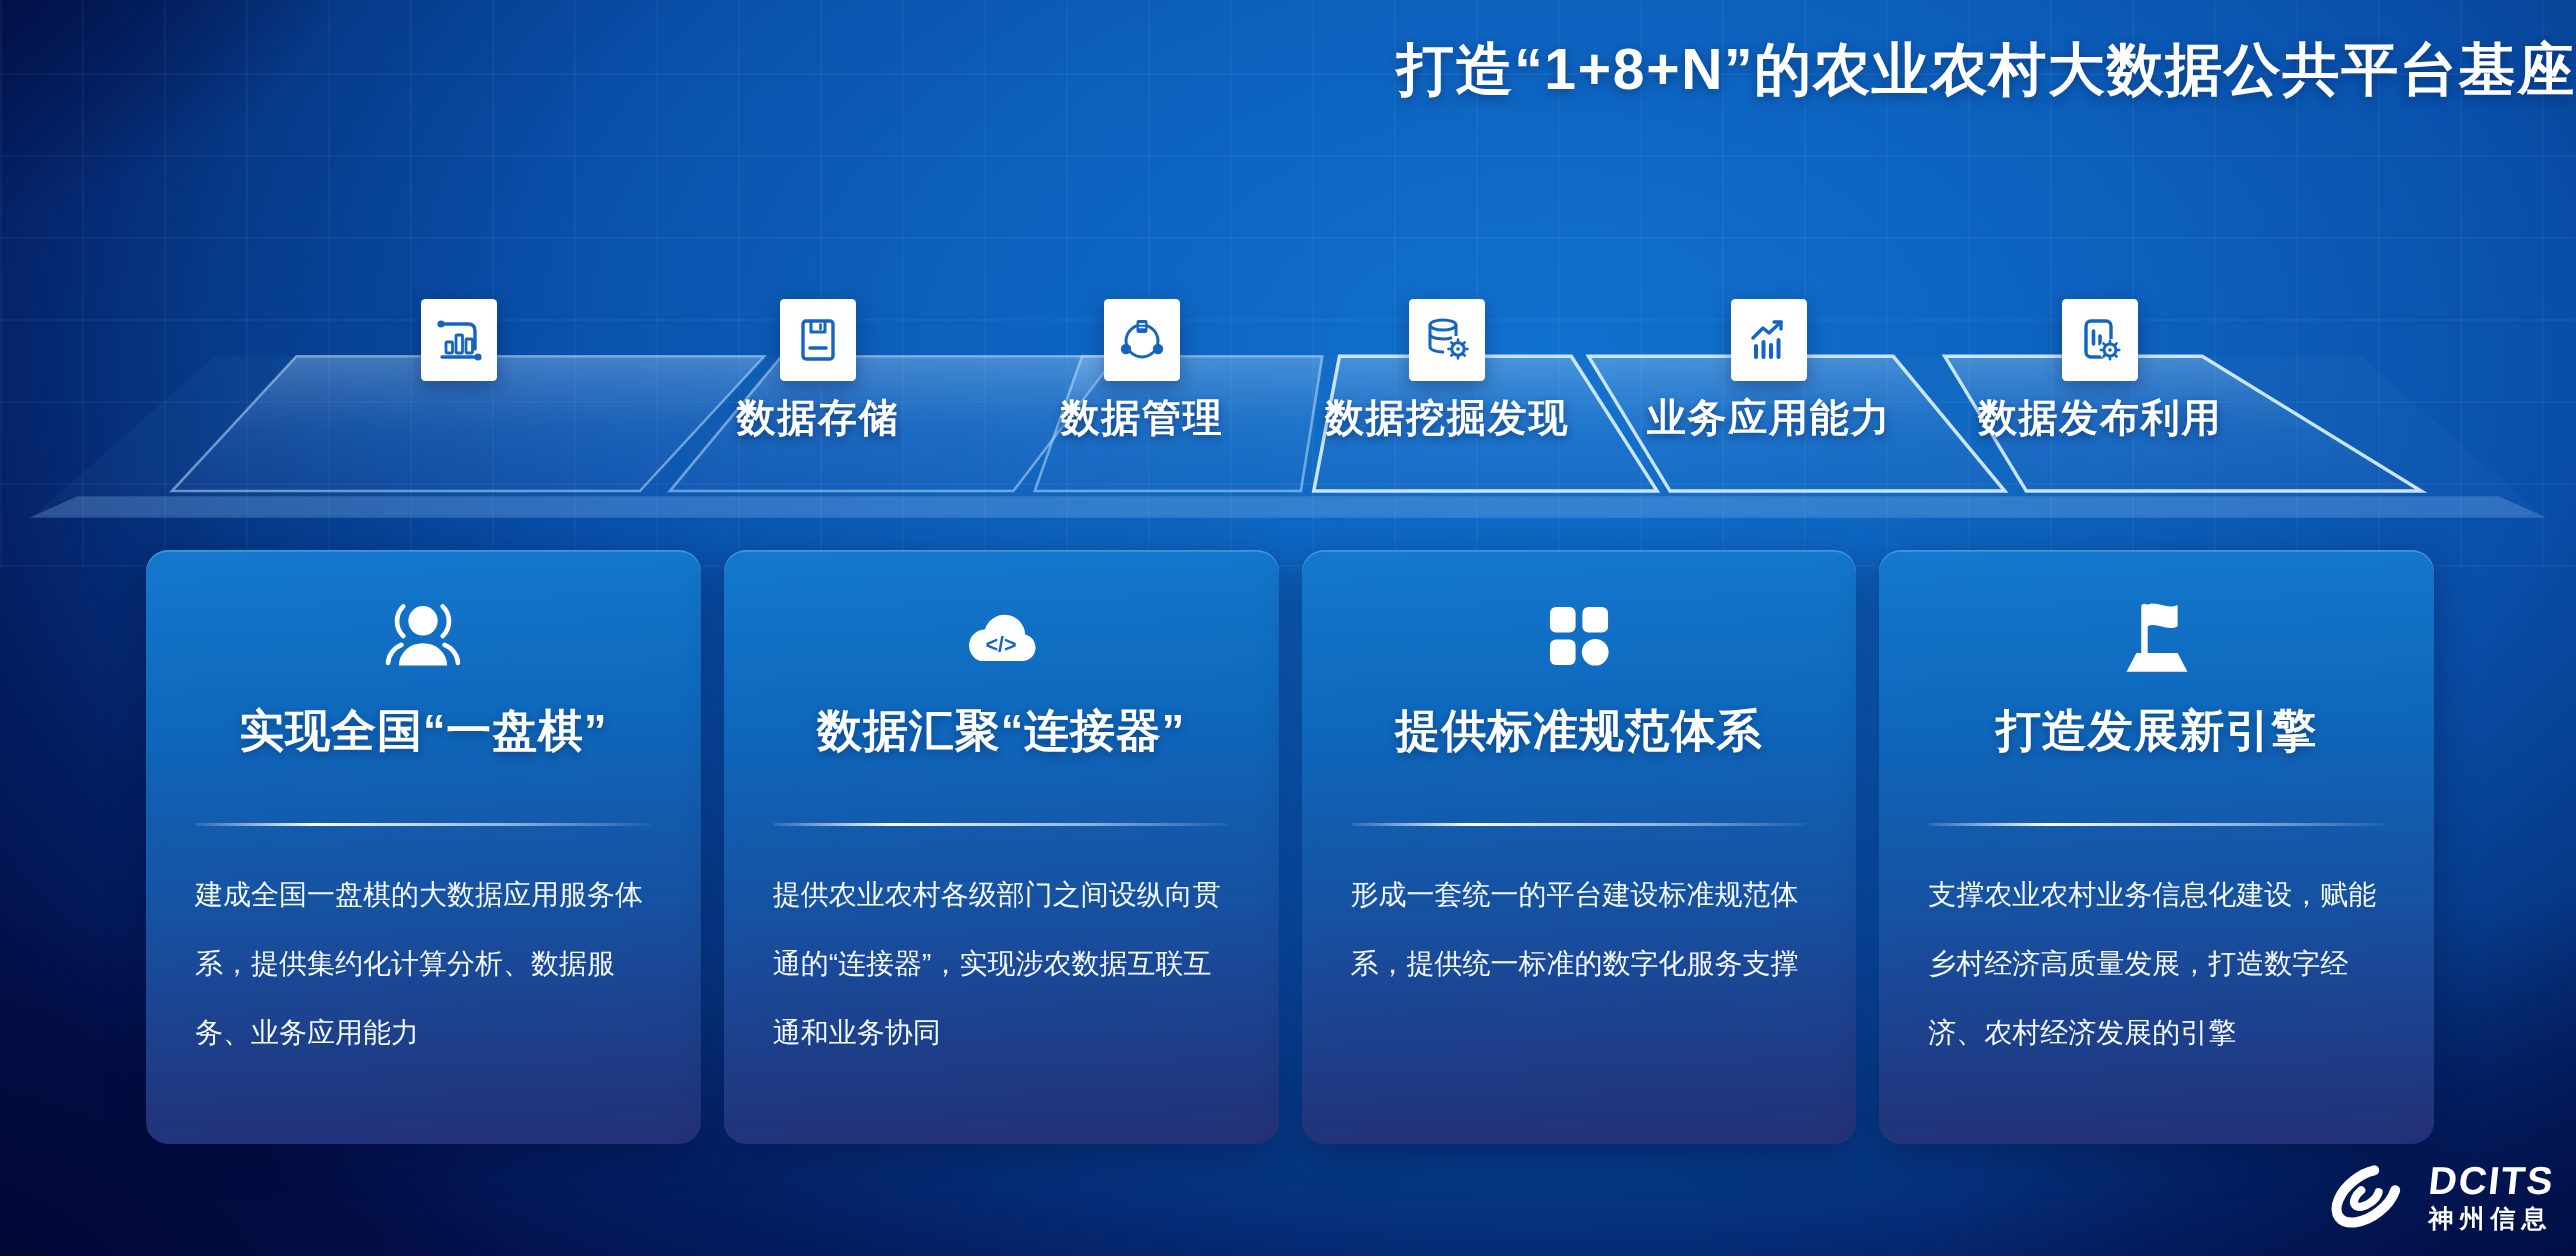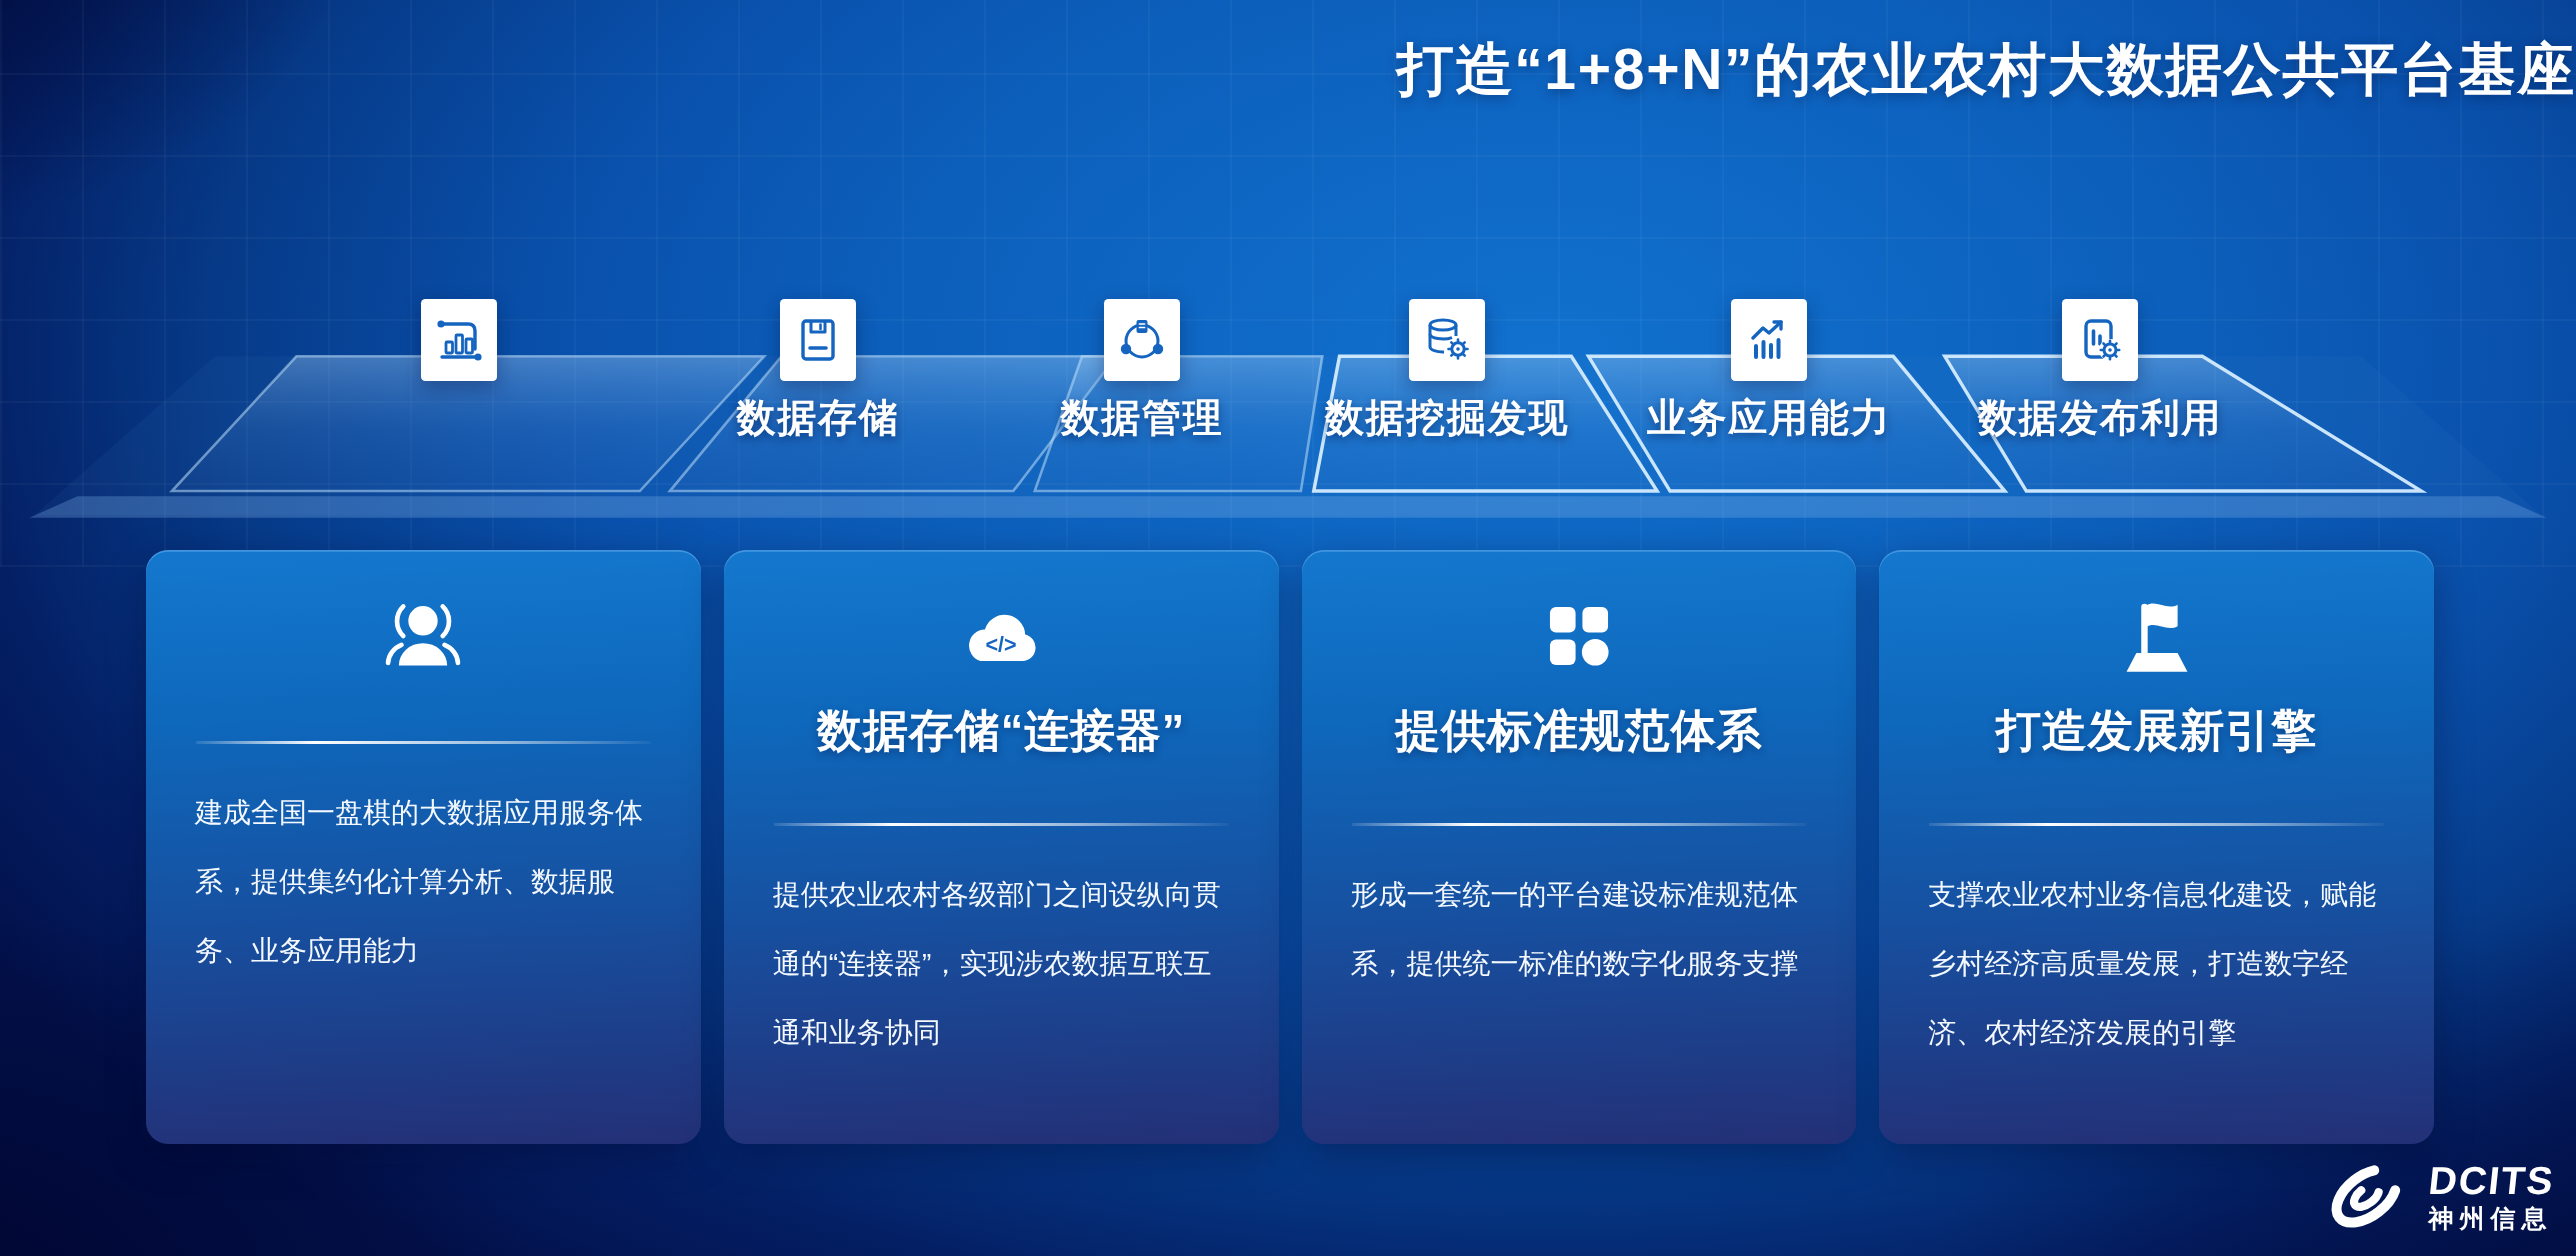--- a/index.html
+++ b/index.html
@@ -178,32 +178,33 @@
       <div class="card-icon">
         <svg width="86" height="86" viewBox="0 0 48 48" fill="none">
           <path d="M13 7.5 a11.5 11.5 0 0 0 0 16.5" stroke="#ffffff" stroke-width="2.6" stroke-linecap="round"></path>
           <path d="M35 7.5 a11.5 11.5 0 0 1 0 16.5" stroke="#ffffff" stroke-width="2.6" stroke-linecap="round"></path>
           <path d="M4.5 39 a12.5 11.5 0 0 1 7.5 -10" stroke="#ffffff" stroke-width="2.6" stroke-linecap="round"></path>
           <path d="M43.5 39 a12.5 11.5 0 0 0 -7.5 -10" stroke="#ffffff" stroke-width="2.6" stroke-linecap="round"></path>
           <circle cx="24" cy="15.5" r="8.2" fill="#ffffff"></circle>
           <path d="M10.5 40.5 a13.5 12.5 0 0 1 27 0 Z" fill="#ffffff"></path>
         </svg>
       </div>
+      <div class="card-title">实现全国“一盘棋”</div>
       <div class="card-divider"></div>
       <div class="card-body">建成全国一盘棋的大数据应用服务体系，提供集约化计算分析、数据服务、业务应用能力</div>
     </div>
 
     <div class="card">
       <div class="card-icon">
         <svg width="86" height="86" viewBox="0 0 48 48" fill="none">
           <path d="M12.5 38 h23.5 a7.5 7.5 0 0 0 1.5 -14.8 A11.5 11.5 0 0 0 15 20.4 A9 9 0 0 0 12.5 38 Z" fill="#ffffff"></path>
           <text x="24" y="33" font-size="12" font-weight="bold" fill="#1565c0" text-anchor="middle" font-family="Liberation Sans, DejaVu Sans, sans-serif">&lt;/&gt;</text>
         </svg>
       </div>
-      <div class="card-title">数据存储“连接器”</div>
+      <div class="card-title">数据汇聚“连接器”</div>
       <div class="card-divider"></div>
       <div class="card-body">提供农业农村各级部门之间设纵向贯通的“连接器”，实现涉农数据互联互通和业务协同</div>
     </div>
 
     <div class="card">
       <div class="card-icon">
         <svg width="82" height="82" viewBox="0 0 48 48" fill="none">
           <rect x="7" y="7" width="15" height="15" rx="3.5" fill="#ffffff"></rect>
           <rect x="26" y="7" width="15" height="15" rx="3.5" fill="#ffffff"></rect>
           <rect x="7" y="26" width="15" height="15" rx="3.5" fill="#ffffff"></rect>

